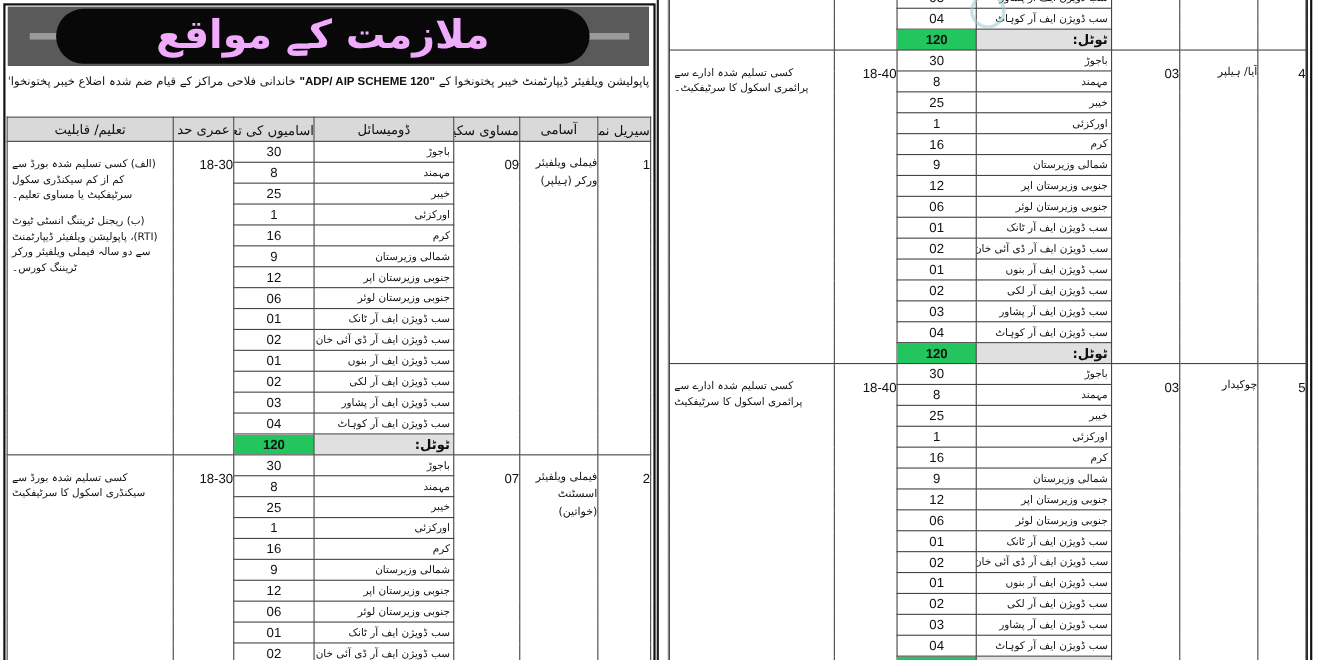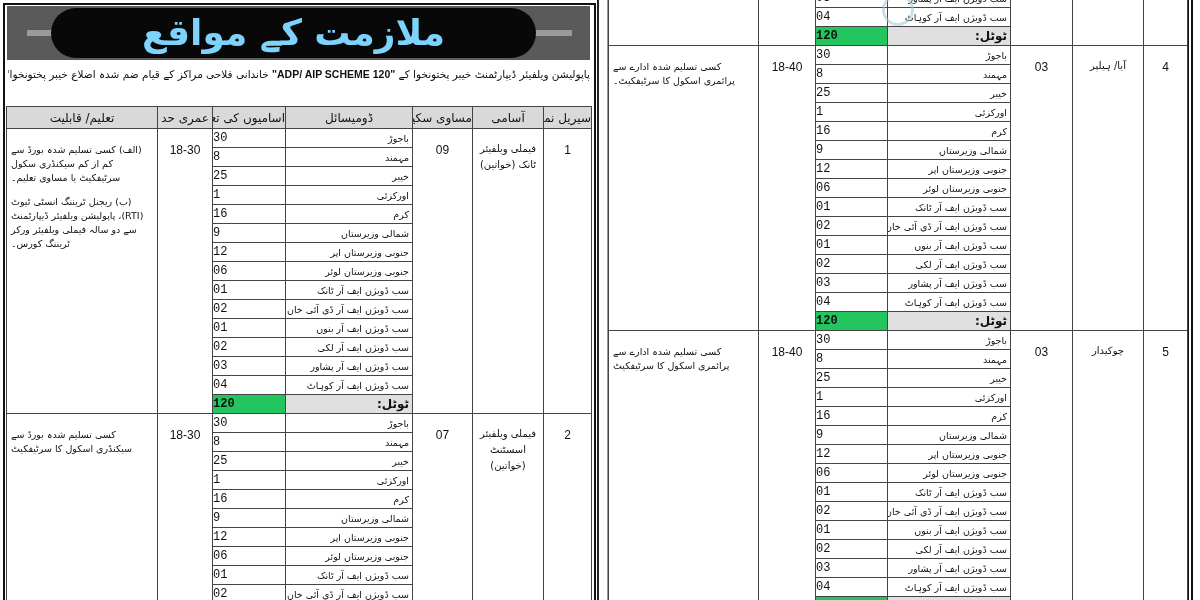--- a/index.html
+++ b/index.html
@@ -7,31 +7,31 @@
   .panel { position:absolute; top:0; height:600px; overflow:hidden; background:#fff; }
   #left { left:0; width:598px; }
   #right { left:600px; width:600px; }
   .frame-l { position:absolute; left:3px; top:3px; width:589px; height:620px; border:2px solid #111; }
   .gutter { position:absolute; left:597px; top:0; width:3px; height:600px; background:#fff; border-left:2px solid #222; }
   .frame-r { position:absolute; left:7px; top:-20px; width:578px; height:640px; border-left:2px solid #999; border-right:2px solid #111; }
   .frame-r2 { position:absolute; left:591px; top:0; width:2px; height:600px; background:#111; }
   .banner { position:absolute; left:7px; top:6px; width:583px; height:54px; background:#5a5a5a; }
   .banner .bar { position:absolute; top:24px; height:6px; background:#9a9a9a; }
   .banner .pill { position:absolute; left:44px; top:2px; width:485px; height:50px; background:#080808; border-radius:26px; }
-  .banner .title { position:absolute; left:0; top:0; width:100%; height:50px; line-height:50px; text-align:center; color:#7dd3fc; font-size:36px; font-weight:bold; direction:rtl; }
+  .banner .title { position:absolute; left:0; top:0; width:100%; height:50px; line-height:50px; text-align:center; color:#f0abfc; font-size:36px; font-weight:bold; direction:rtl; }
   .intro { position:absolute; left:8px; width:582px; direction:rtl; text-align:right; font-size:10.5px; line-height:16px; white-space:nowrap; overflow:hidden; }
   .intro b { font-family:"Liberation Sans", sans-serif; font-weight:bold; }
   table.grid { position:absolute; border-collapse:collapse; table-layout:fixed; font-size:10px; }
   table.grid td, table.grid th { border:1px solid #444; padding:0; height:18px; overflow:hidden; white-space:nowrap; }
   table.grid th { background:#d9d9d9; font-weight:normal; height:21px; font-size:12px; direction:rtl; }
-  .num { font-family:Liberation Mono, monospace; font-size:12px; }
+  .num { text-align:center; font-family:Liberation Sans, sans-serif; font-size:12px; }
   .dom { direction:rtl; padding-right:3px !important; font-size:9.5px;margin-top:20px; }
   .total td.num { background:#22c55e; font-weight:bold; }
   .total td.dom { background:#e0e0e0; font-weight:bold; font-size:12px; }
-  .tall { vertical-align:top; text-align:center; }
+  .tall { vertical-align:top; text-align:right; }
   .ser, .scale, .age { font-family:"Liberation Sans", sans-serif; font-size:12px; padding-top:14px !important; }
   .post { direction:rtl; font-size:10px; padding-top:12px !important; line-height:16px; white-space:normal !important; }
   .qual { direction:rtl; text-align:left; font-size:9.5px; line-height:14px; padding:14px 4px 0 4px !important; white-space:normal !important; }
   .qual p { margin:0 0 10px 0; }
   .watermark { position:absolute; left:282px; top:-6px; width:26px; height:26px; border:3px solid #9cc7d6; border-radius:50%; opacity:0.55; }
 </style>
 </head>
 <body>
 
 <div id="left" class="panel">
@@ -75,21 +75,21 @@
     <tbody id="tbody-left">
         <tr>
           <td class="tall qual" rowspan="15">
             <p>(الف) کسی تسلیم شدہ بورڈ سے کم از کم سیکنڈری سکول سرٹیفکیٹ یا مساوی تعلیم۔</p>
             <p>(ب) ریجنل ٹریننگ انسٹی ٹیوٹ (RTI)، پاپولیشن ویلفیئر ڈیپارٹمنٹ سے دو سالہ فیملی ویلفیئر ورکر ٹریننگ کورس۔</p>
           </td>
           <td class="tall age" rowspan="15">18-30</td>
           <td class="num">30</td>
           <td class="dom">باجوڑ</td>
           <td class="tall scale" rowspan="15">09</td>
-          <td class="tall post" rowspan="15">فیملی ویلفیئر ٹانک (خواتین)</td>
+          <td class="tall post" rowspan="15">فیملی ویلفیئر ورکر (ہیلپر)</td>
           <td class="tall ser" rowspan="15">1</td>
         </tr>
         <tr>
           <td class="num">8</td>
           <td class="dom">مہمند</td>
         </tr>
         <tr>
           <td class="num">25</td>
           <td class="dom">خیبر</td>
         </tr>

